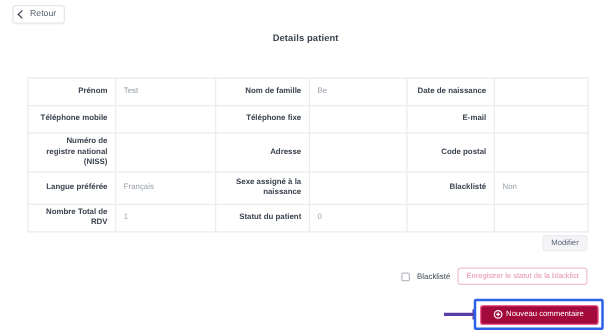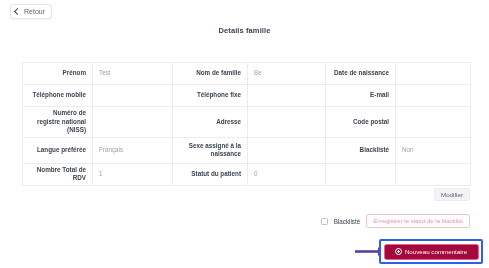--- a/index.html
+++ b/index.html
@@ -203,21 +203,21 @@
 
 <div id="page">
 
   <div class="topbar">
     <div class="back-button">
       <span class="chev"></span>
       <span>Retour</span>
     </div>
   </div>
 
-  <div class="page-title">Details famille</div>
+  <div class="page-title">Details patient</div>
 
   <div class="table-wrap">
     <table class="details">
       <colgroup>
         <col class="c1">
           <col class="c2">
           <col class="c3">
           <col class="c4">
           <col class="c5">
           <col class="c6">

